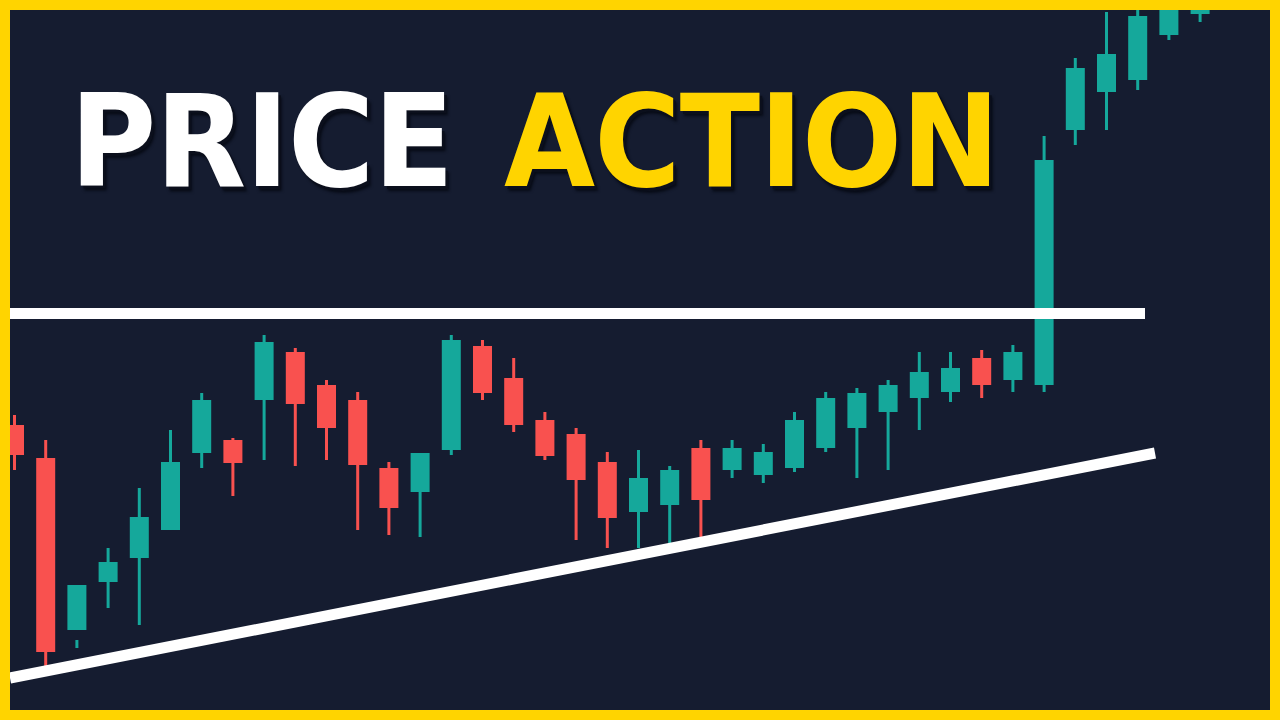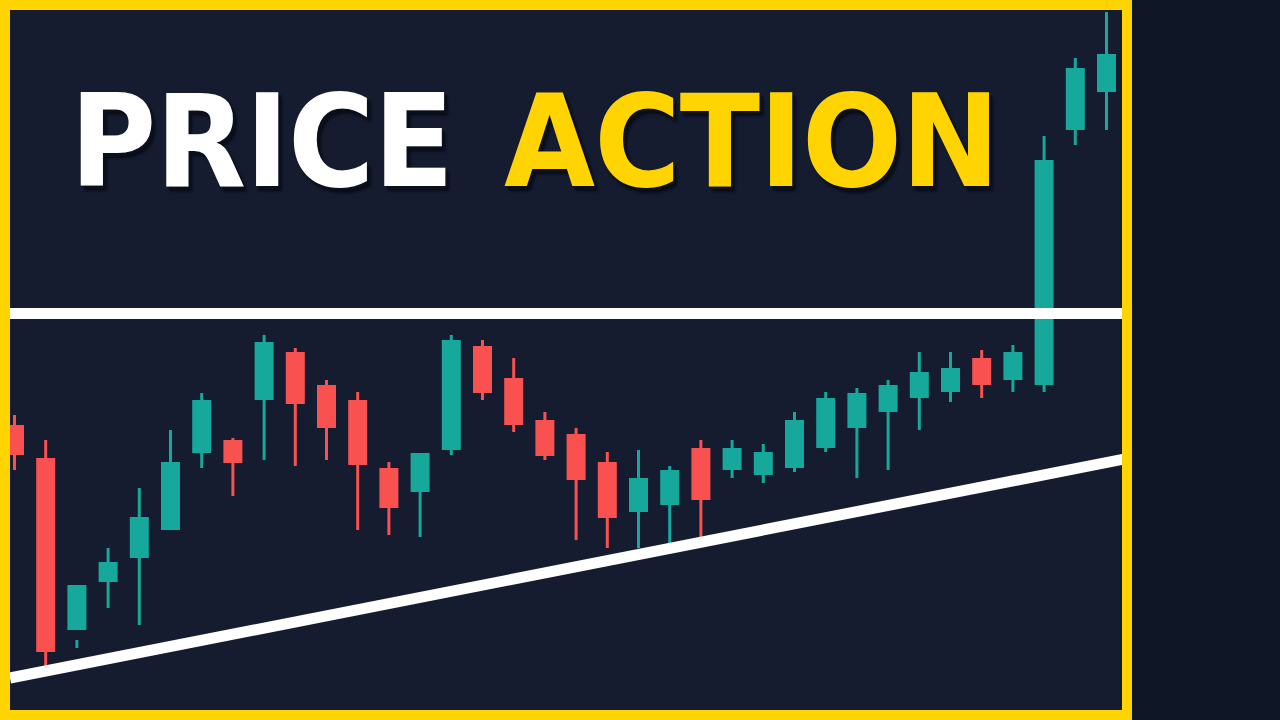--- a/index.html
+++ b/index.html
@@ -5,21 +5,21 @@
   html, body {
     margin: 0;
     padding: 0;
     background: #0f1626;
     width: 1280px;
     height: 720px;
     overflow: hidden;
   }
   #stage {
     position: relative;
-    width: 1132px;
+    width: 1280px;
     height: 720px;
     background: #151c30;
     box-sizing: border-box;
     overflow: hidden;
     font-family: "Liberation Sans", sans-serif;
   }
   
   .frame-bar {
     position: absolute;
     background: #ffd400;

